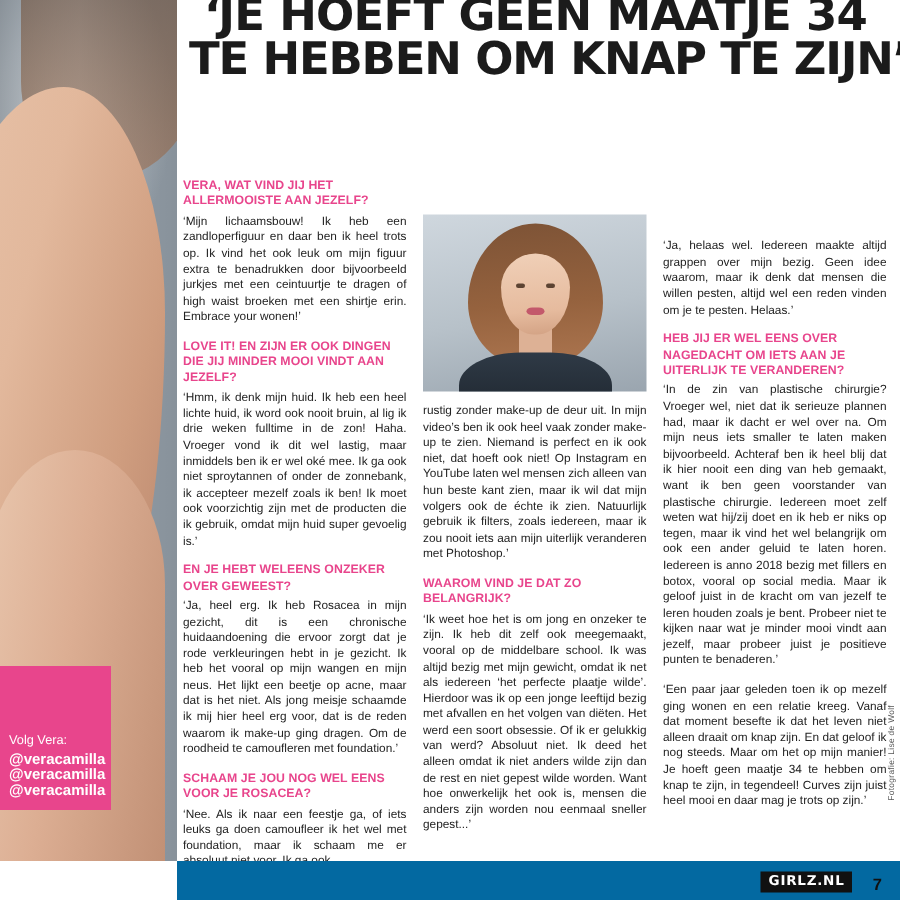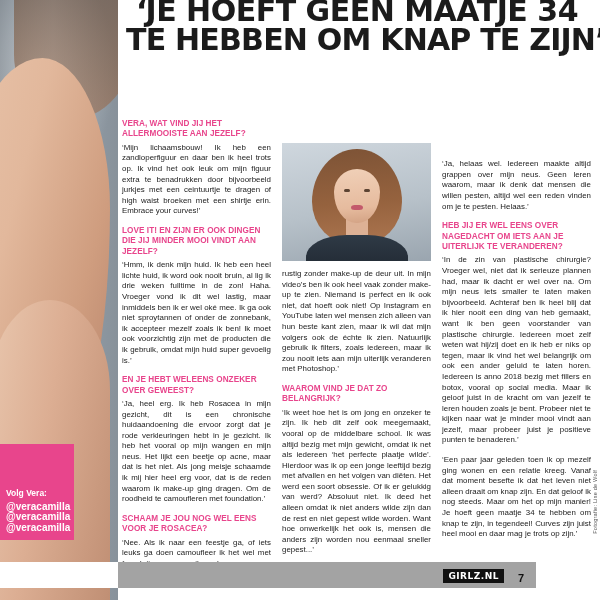--- a/index.html
+++ b/index.html
@@ -59,21 +59,21 @@
   .vera-badge {
     position: absolute;
     left: 0; bottom: 60px;
     width: 74px;
     padding: 6px 6px 7px 6px;
     background: #e8458c;
     color: #ffffff;
     z-index: 6;
   }
   .vera-badge .vb-title {
-    font-size: 8.5px; font-weight: bold; line-height: 11px;
+    font-size: 8.5px; font-weight: normal; line-height: 11px;
     margin-bottom: 3px;
     margin-top: 38px;
   }
   .vera-badge .vb-line {
     font-size: 10px; line-height: 10.5px; font-weight: bold;
   }
 
   
   .headline {
     position: absolute;
@@ -182,23 +182,23 @@
     font-size: 5.6px;
     color: #555555;
     writing-mode: vertical-rl;
     transform: rotate(180deg);
     letter-spacing: .2px;
   }
 
   
   .footer {
     position: absolute;
-    left: 0; bottom: 12px;
-    width: 536px; height: 26px;
-    background: #a3a3a3;
+    left: 0; bottom: 0;
+    width: 600px; height: 26px;
+    background: #0369a1;
     border-top: 0;
   }
   .footer-logo {
     position: absolute;
     right: 32px; bottom: 5px;
     background: #111111;
     color: #ffffff;
     font-size: 9px;
     font-weight: bold;
     padding: 2px 5px 2px 5px;
@@ -240,21 +240,21 @@
   <div class="headline">
     <div class="hl">‘JE HOEFT GEEN MAATJE 34</div>
     <div class="hl hl2">TE HEBBEN OM KNAP TE ZIJN’</div>
   </div>
 
 
   <div class="cols">
 
     <div class="col">
       <div class="qhead">VERA, WAT VIND JIJ HET ALLERMOOISTE AAN JEZELF?</div>
-      <p class="ptext">‘Mijn lichaamsbouw! Ik heb een zandloperfiguur en daar ben ik heel trots op. Ik vind het ook leuk om mijn figuur extra te benadrukken door bijvoorbeeld jurkjes met een ceintuurtje te dragen of high waist broeken met een shirtje erin. Embrace your curves!’</p>
+      <p class="ptext">‘Mijn lichaamsbouw! Ik heb een zandloperfiguur en daar ben ik heel trots op. Ik vind het ook leuk om mijn figuur extra te benadrukken door bijvoorbeeld jurkjes met een ceintuurtje te dragen of high waist broeken met een shirtje erin. Embrace your wonen!’</p>
       <div class="qhead">LOVE IT! EN ZIJN ER OOK DINGEN DIE JIJ MINDER MOOI VINDT AAN JEZELF?</div>
       <p class="ptext">‘Hmm, ik denk mijn huid. Ik heb een heel lichte huid, ik word ook nooit bruin, al lig ik drie weken fulltime in de zon! Haha. Vroeger vond ik dit wel lastig, maar inmiddels ben ik er wel oké mee. Ik ga ook niet sproytannen of onder de zonnebank, ik accepteer mezelf zoals ik ben! Ik moet ook voorzichtig zijn met de producten die ik gebruik, omdat mijn huid super gevoelig is.’</p>
       <div class="qhead">EN JE HEBT WELEENS ONZEKER OVER GEWEEST?</div>
       <p class="ptext">‘Ja, heel erg. Ik heb Rosacea in mijn gezicht, dit is een chronische huidaandoening die ervoor zorgt dat je rode verkleuringen hebt in je gezicht. Ik heb het vooral op mijn wangen en mijn neus. Het lijkt een beetje op acne, maar dat is het niet. Als jong meisje schaamde ik mij hier heel erg voor, dat is de reden waarom ik make-up ging dragen. Om de roodheid te camoufleren met foundation.’</p>
       <div class="qhead">SCHAAM JE JOU NOG WEL EENS VOOR JE ROSACEA?</div>
       <p class="ptext">‘Nee. Als ik naar een feestje ga, of iets leuks ga doen camoufleer ik het wel met foundation, maar ik schaam me er absoluut niet voor. Ik ga ook</p>
     </div>
 
     <div class="col">
       <div class="portrait">
@@ -265,21 +265,21 @@
         <div class="pt-eye r"></div>
         <div class="pt-lips"></div>
         <div class="pt-body"></div>
       </div>
       <p class="ptext">rustig zonder make-up de deur uit. In mijn video’s ben ik ook heel vaak zonder make-up te zien. Niemand is perfect en ik ook niet, dat hoeft ook niet! Op Instagram en YouTube laten wel mensen zich alleen van hun beste kant zien, maar ik wil dat mijn volgers ook de échte ik zien. Natuurlijk gebruik ik filters, zoals iedereen, maar ik zou nooit iets aan mijn uiterlijk veranderen met Photoshop.’</p>
       <div class="qhead">WAAROM VIND JE DAT ZO BELANGRIJK?</div>
       <p class="ptext">‘Ik weet hoe het is om jong en onzeker te zijn. Ik heb dit zelf ook meegemaakt, vooral op de middelbare school. Ik was altijd bezig met mijn gewicht, omdat ik net als iedereen ‘het perfecte plaatje wilde’. Hierdoor was ik op een jonge leeftijd bezig met afvallen en het volgen van diëten. Het werd een soort obsessie. Of ik er gelukkig van werd? Absoluut niet. Ik deed het alleen omdat ik niet anders wilde zijn dan de rest en niet gepest wilde worden. Want hoe onwerkelijk het ook is, mensen die anders zijn worden nou eenmaal sneller gepest...’</p>
     </div>
 
     <div class="col">
-      <p class="ptext">‘Ja, helaas wel. Iedereen maakte altijd grappen over mijn neus. Geen leren waarom, maar ik denk dat mensen die willen pesten, altijd wel een reden vinden om je te pesten. Helaas.’</p>
+      <p class="ptext">‘Ja, helaas wel. Iedereen maakte altijd grappen over mijn bezig. Geen idee waarom, maar ik denk dat mensen die willen pesten, altijd wel een reden vinden om je te pesten. Helaas.’</p>
       <div class="qhead">HEB JIJ ER WEL EENS OVER NAGEDACHT OM IETS AAN JE UITERLIJK TE VERANDEREN?</div>
       <p class="ptext">‘In de zin van plastische chirurgie? Vroeger wel, niet dat ik serieuze plannen had, maar ik dacht er wel over na. Om mijn neus iets smaller te laten maken bijvoorbeeld. Achteraf ben ik heel blij dat ik hier nooit een ding van heb gemaakt, want ik ben geen voorstander van plastische chirurgie. Iedereen moet zelf weten wat hij/zij doet en ik heb er niks op tegen, maar ik vind het wel belangrijk om ook een ander geluid te laten horen. Iedereen is anno 2018 bezig met fillers en botox, vooral op social media. Maar ik geloof juist in de kracht om van jezelf te leren houden zoals je bent. Probeer niet te kijken naar wat je minder mooi vindt aan jezelf, maar probeer juist je positieve punten te benaderen.’</p>
       <p class="ptext">‘Een paar jaar geleden toen ik op mezelf ging wonen en een relatie kreeg. Vanaf dat moment besefte ik dat het leven niet alleen draait om knap zijn. En dat geloof ik nog steeds. Maar om het op mijn manier! Je hoeft geen maatje 34 te hebben om knap te zijn, in tegendeel! Curves zijn juist heel mooi en daar mag je trots op zijn.’</p>
     </div>
 
   </div>
 
   <div class="credit">Fotografie: Lise de Wolf</div>
 
   <div class="footer">

